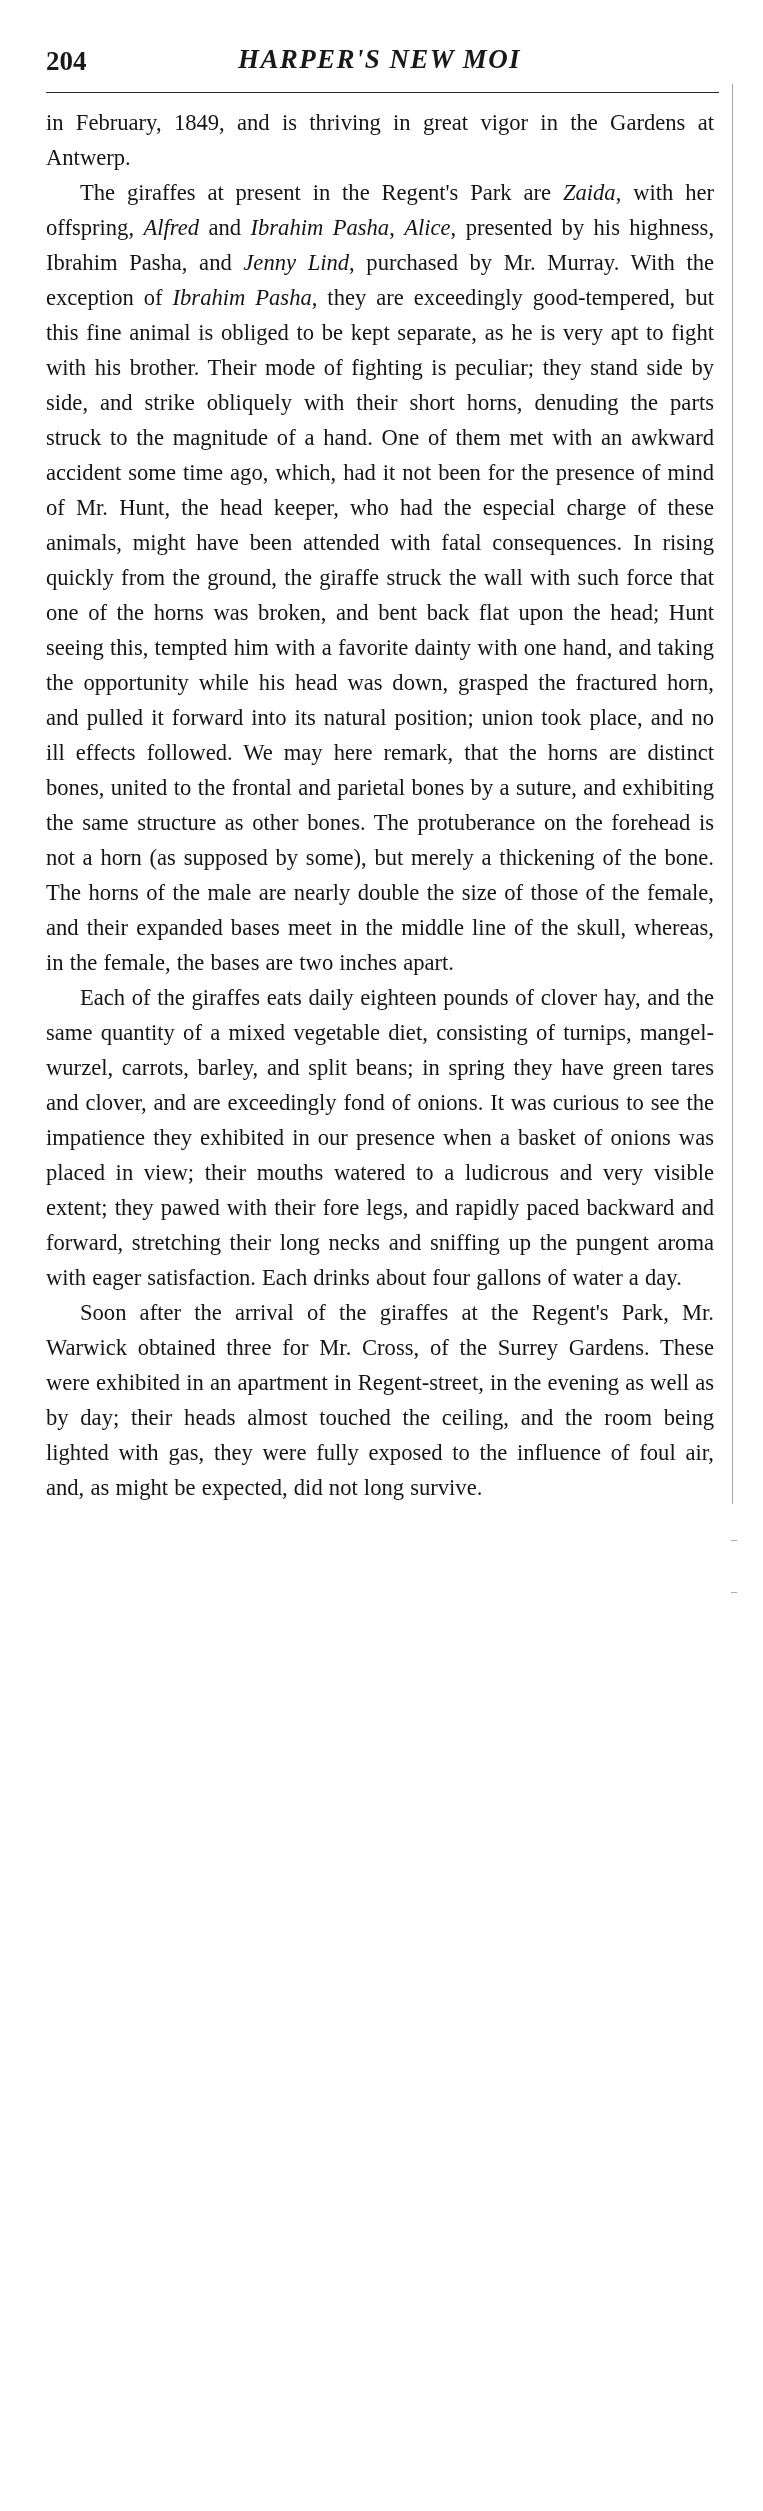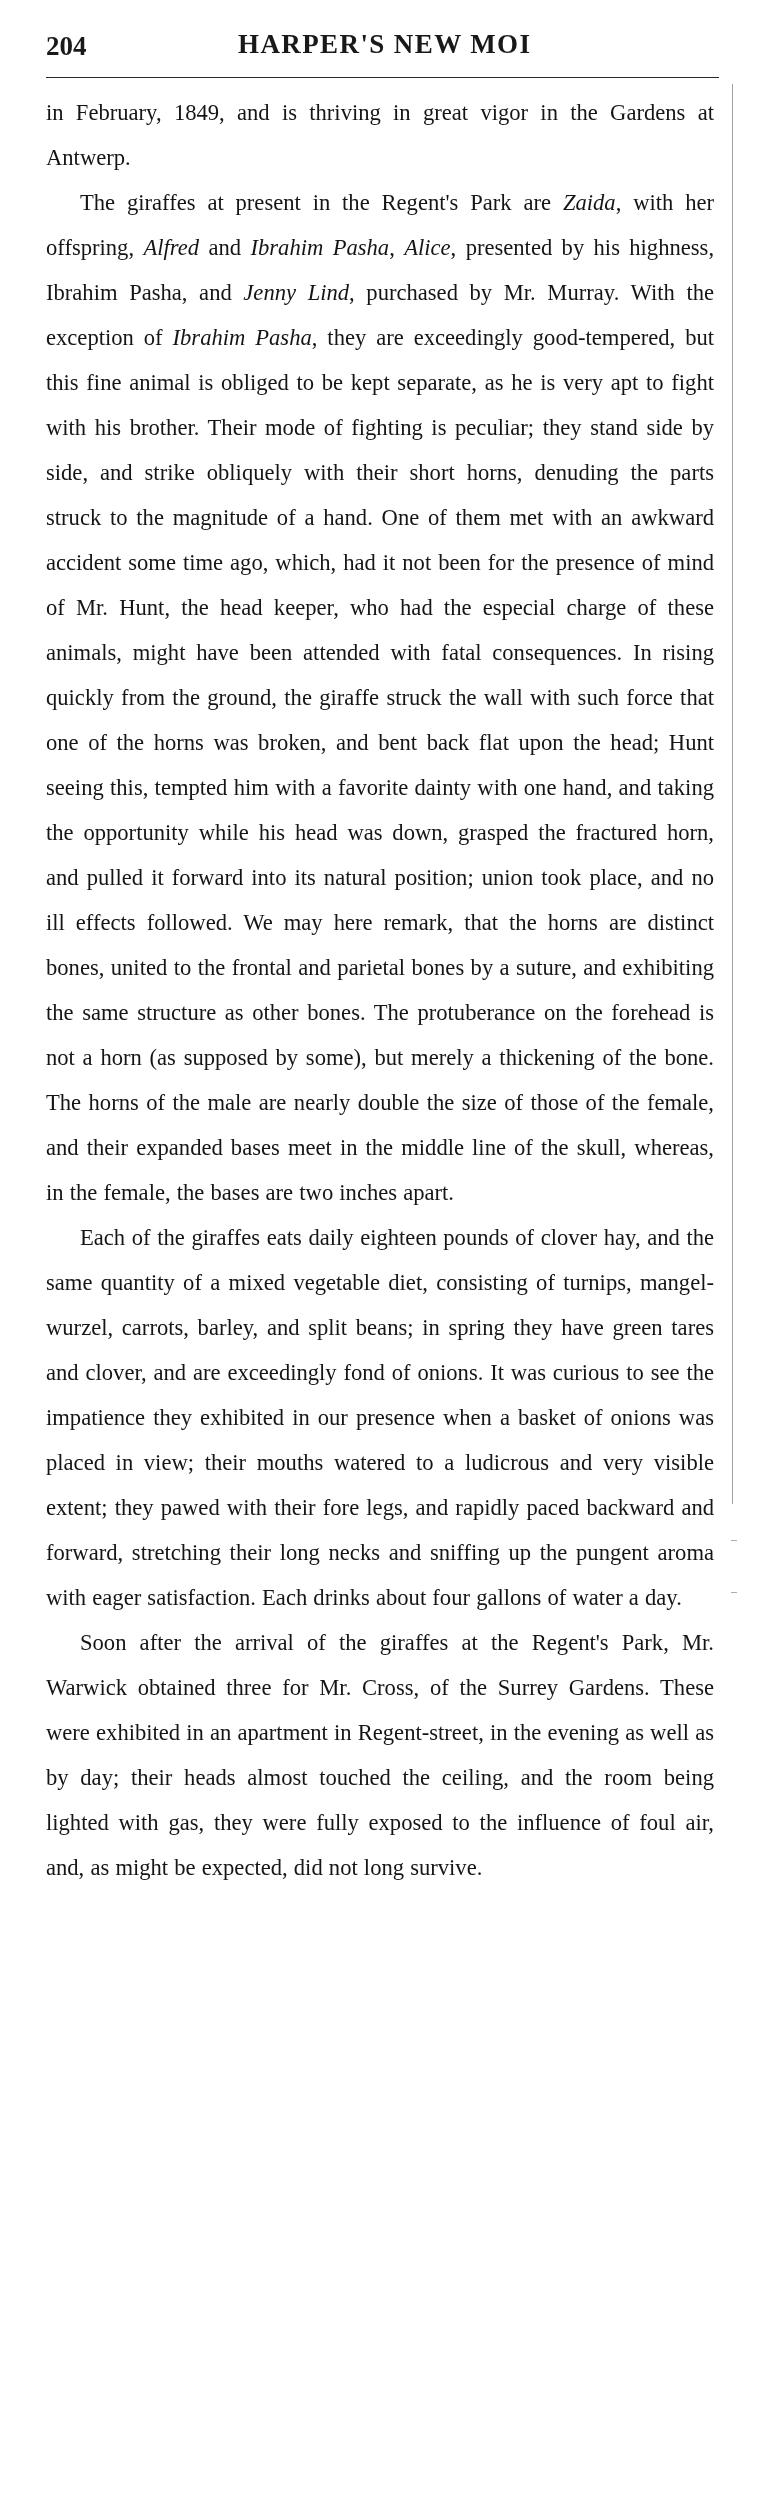--- a/index.html
+++ b/index.html
@@ -12,21 +12,21 @@
     height: 2511px;
     font-family: "Liberation Serif", serif;
     color: #1a1a1a;
     position: relative;
     overflow: hidden;
   }
   .page {
     width: 763px;
     height: 2511px;
     box-sizing: border-box;
-    padding: 31px 44px 0 46px;
+    padding: 46px 44px 0 46px;
     position: relative;
   }
   .header {
     display: flex;
     align-items: baseline;
     justify-content: flex-start;
     height: 40px;
     margin-bottom: 6px;
     position: relative;
   }
@@ -40,35 +40,36 @@
   .running-head {
     position: absolute;
     left: 192px;
     top: -2px;
     font-size: 27px;
     font-weight: bold;
     letter-spacing: 1.4px;
     white-space: nowrap;
     color: #191919;
     font-family: "Liberation Serif", serif;
+    font-style: italic;
   }
   .rule {
     border: 0;
     border-top: 1px solid #2b2b2b;
     margin: 2px 0 12px 0;
     width: 100%;
   }
   .column {
     width: 668px;
     position: relative;
   }
   .column p {
     margin: 0;
     font-size: 22.6px;
-    line-height: 45px;
+    line-height: 35px;
     text-align: justify;
     text-justify: inter-word;
     color: #151515;
     -webkit-hyphens: none;
     hyphens: none;
     word-spacing: 0.5px;
   }
   .column p.indent {
     text-indent: 34px;
   }

